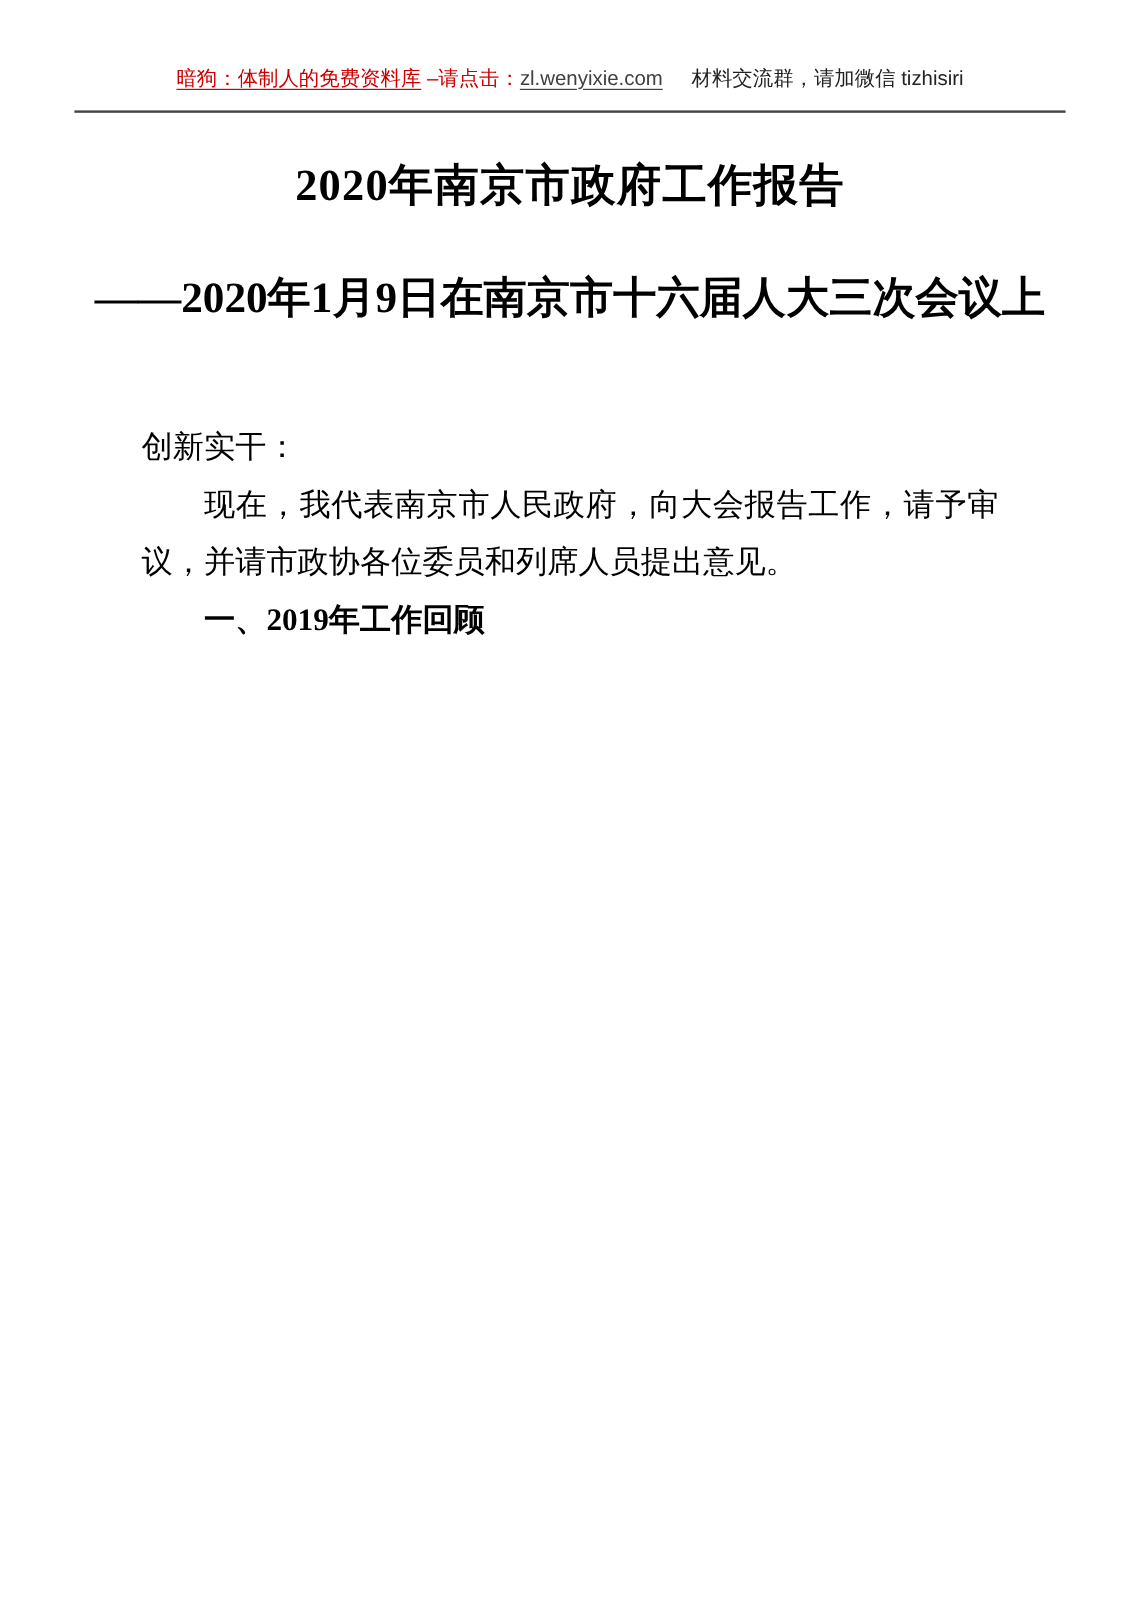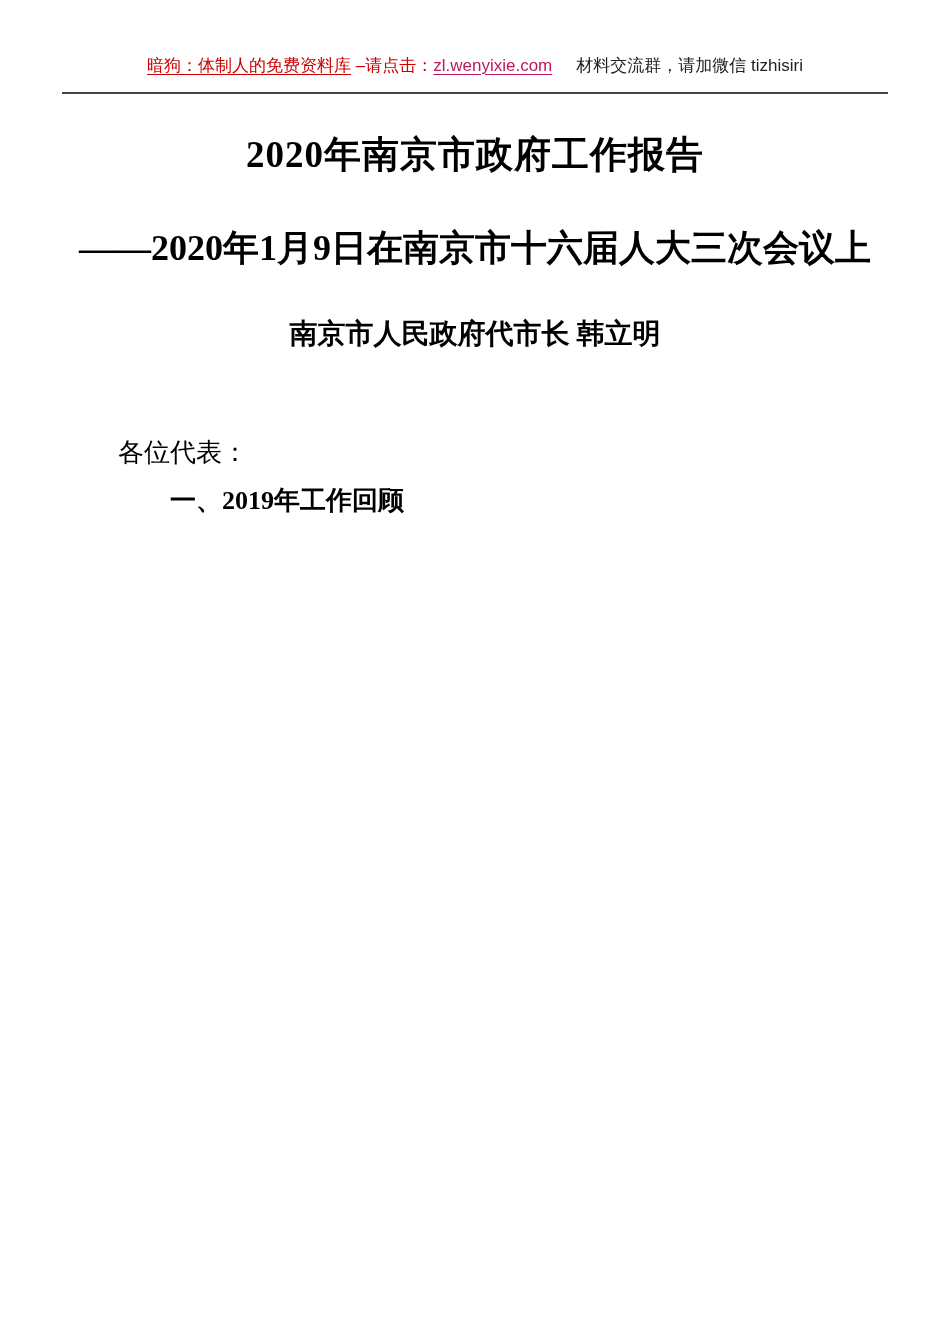--- a/index.html
+++ b/index.html
@@ -27,21 +27,21 @@
   .promo-red {
     color: #cc0000;
     text-decoration: underline;
     text-underline-offset: 3px;
     margin-top: 22px;
   }
   .promo-action {
     color: #cc0000;
   }
   .promo-link {
-    color: #be185d;
+    color: #404040;
     text-decoration: underline;
     text-underline-offset: 3px;
     cursor: pointer;
   }
   .promo-suffix {
     color: #222222;
     margin-left: 24px;
   }
   .header-rule {
     margin: 15px 62px 0 62px;
@@ -90,21 +90,21 @@
   <div class="promo-bar">
     <span class="promo-red">暗狗：体制人的免费资料库</span><span class="promo-action"> –请点击：</span><a class="promo-link">zl.wenyixie.com</a><span class="promo-suffix">材料交流群，请加微信 tizhisiri</span>
   </div>
 
   <hr class="header-rule">
 
   <h1 class="doc-title">2020年南京市政府工作报告</h1>
 
   <h2 class="doc-subtitle">——2020年1月9日在南京市十六届人大三次会议上</h2>
 
-  <h3 class="doc-byline">南京市人民政府代市长 韩立明</h3>
 
   <div class="doc-body">
 
-  <p class="">各位代表：</p>
+  <p class="">创新实干：</p>
+      <p class="indent">现在，我代表南京市人民政府，向大会报告工作，请予审议，并请市政协各位委员和列席人员提出意见。</p>
       <p class="indent bold">一、2019年工作回顾</p>
     </div>
 
 </div>
 
 </body></html>

